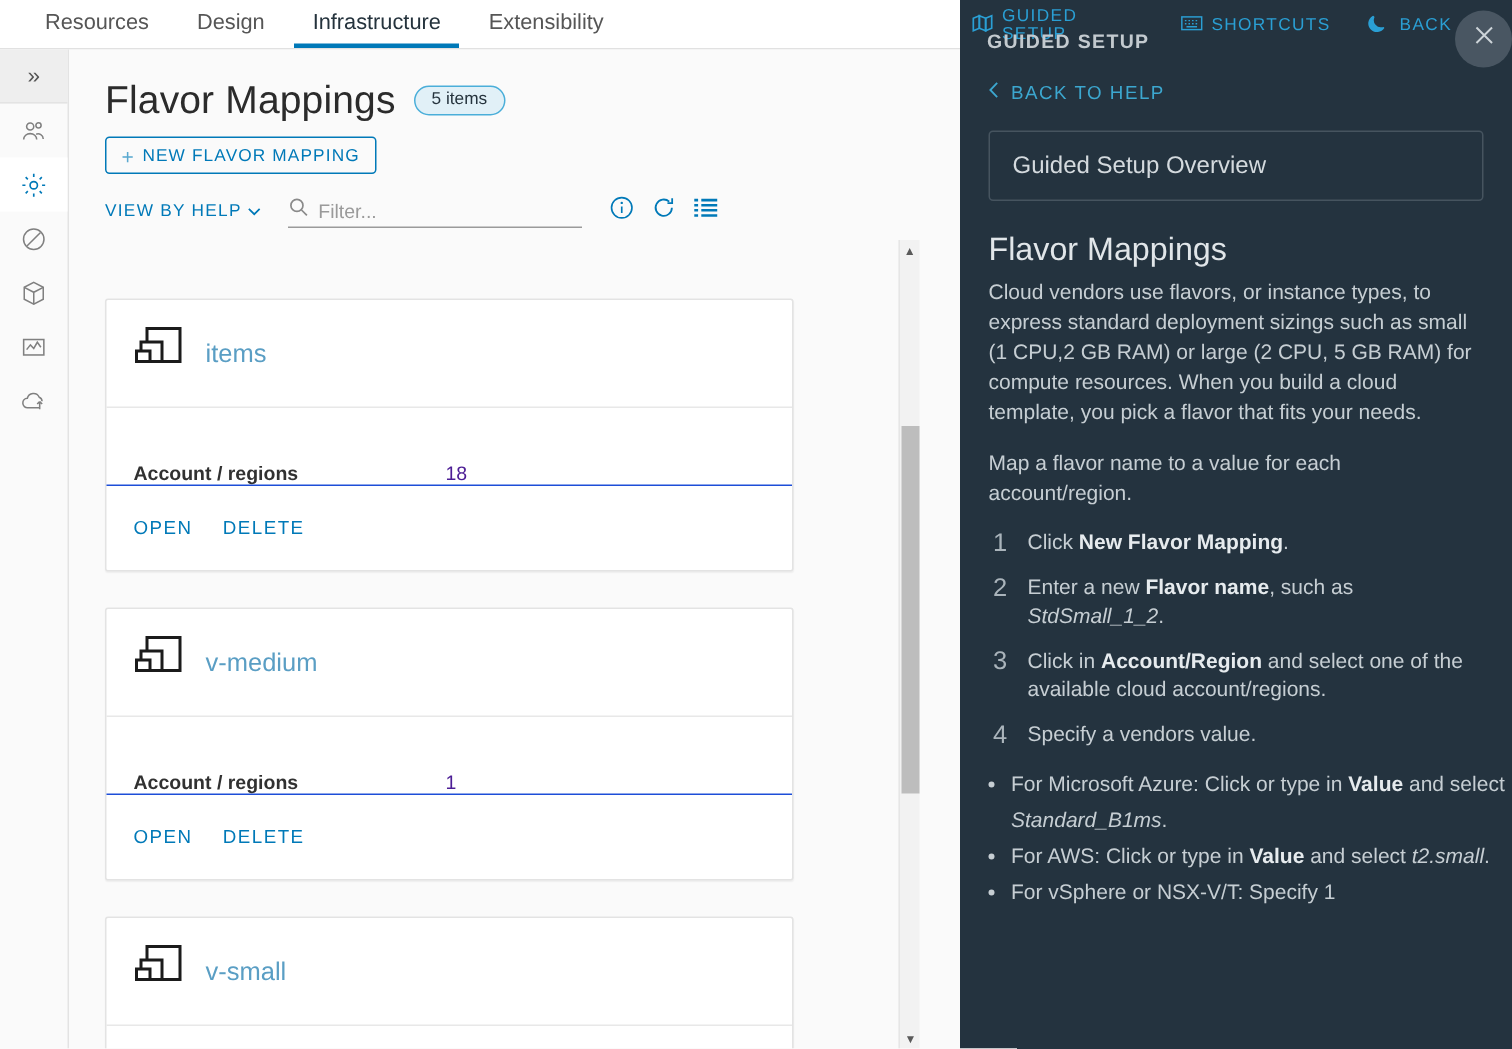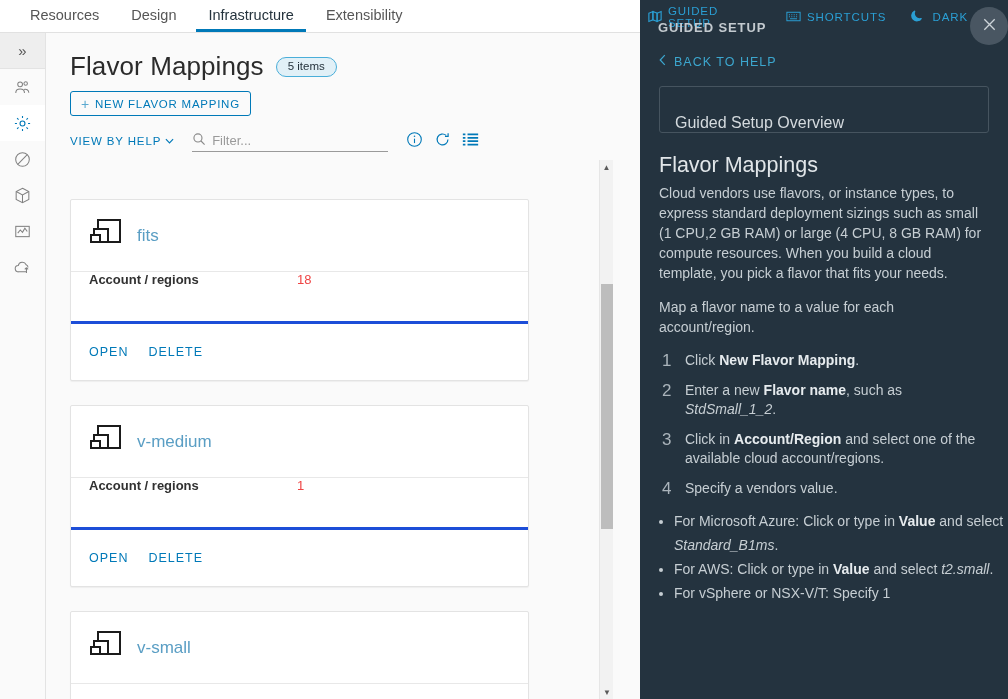--- a/index.html
+++ b/index.html
@@ -94,25 +94,25 @@
     background: #ffffff; border: 1px solid #e3e3e3; border-radius: 2px;
     width: 459px; margin-bottom: 24px;
     box-shadow: 0 1px 1px rgba(0,0,0,.05);
   }
   .card-head {
     height: 72px; display: flex; align-items: center; gap: 14px;
     padding: 0 18px; border-bottom: 1px solid #e8e8e8;
   }
   .card-name { color: #5a9ec4; font-size: 17px; }
   .card-row {
-    height: 52px; display: flex; align-items: flex-start; padding: 0 18px;
-    border-bottom: 3px solid #1d4ed8;
+    height: 52px; display: flex; align-items: flex-end; padding: 0 18px;
+    border-bottom: 1px solid #1d4ed8;
   }
   .row-label { font-size: 13px; font-weight: bold; color: #313131; width: 208px; }
-  .row-value { font-size: 13px; color: #ef4444; }
+  .row-value { font-size: 13px; color: #4c1d95; }
   .card-actions {
     height: 56px; display: flex; align-items: center; gap: 20px; padding: 0 18px;
   }
   .act {
     color: #0079b8; font-size: 12.5px; letter-spacing: 1px; cursor: pointer;
   }
 
   
   .sb {
     position: absolute; top: 160px; left: 599px; width: 14px; height: 539px;
@@ -149,21 +149,21 @@
     border-radius: 50%; background: rgba(160,170,178,.30);
     display: flex; align-items: center; justify-content: center; cursor: pointer;
   }
   .help-body { position: absolute; top: 46px; left: 0; width: 368px; }
   .back-link {
     margin: 8px 0 0 19px; display: inline-flex; align-items: center; gap: 8px;
     color: #3ca7cf; font-size: 12.5px; letter-spacing: 1px; cursor: pointer;
   }
   .overview-box {
     margin: 16px 19px 0 19px; border: 1px solid #46545f; border-radius: 3px;
-    height: 47px; display: flex; align-items: flex-end; padding: 0 15px;
+    height: 47px; display: flex; align-items: center; padding: 0 15px;
     font-size: 16px; color: #d4dade; cursor: pointer;
   }
   .help-h {
     margin: 20px 19px 0 19px; font-size: 21.5px; color: #e1e6e9; font-weight: 400;
   }
   .help-p {
     margin: 5px 19px 0 19px; font-size: 14px; line-height: 20px; color: #c6ced3;
   }
   .steps { margin: 14px 19px 0 22px; list-style: none; }
   .step { display: flex; gap: 12px; margin-bottom: 11px; }
@@ -310,21 +310,21 @@
 
         <div class="card">
           <div class="card-head">
             <span>
               <svg width="34" height="32" viewBox="0 0 34 32" fill="none" stroke="#1b1b1b" stroke-width="2">
                 <rect x="9" y="2" width="22" height="22"></rect>
                 <rect x="5" y="11" width="14" height="13" fill="#fff"></rect>
                 <rect x="2" y="17" width="9" height="7" fill="#fff"></rect>
               </svg>
             </span>
-            <span class="card-name">fits</span>
+            <span class="card-name">items</span>
           </div>
           <div class="card-row">
             <span class="row-label">Account / regions</span>
             <span class="row-value">18</span>
           </div>
           <div class="card-actions">
             <span class="act">OPEN</span>
             <span class="act">DELETE</span>
           </div>
         </div>
@@ -399,21 +399,21 @@
           </svg>
         </span>
         <span>SHORTCUTS</span>
       </div>
       <div class="app-link dark-toggle">
         <span>
           <svg width="14" height="14" viewBox="0 0 16 16" fill="currentColor">
             <path d="M12.2 10.4A5.4 5.4 0 0 1 6 3.1a1 1 0 0 0-1.4-1.2A6.6 6.6 0 1 0 13.6 11a1 1 0 0 0-1.4-.6z"></path>
           </svg>
         </span>
-        <span>DARK</span>
+        <span>BACK</span>
       </div>
     </div>
 
     <div class="panel-title">GUIDED SETUP</div>
 
     <div class="close-btn">
       <span>
         <svg width="17" height="17" viewBox="0 0 18 18" fill="none" stroke="#cdd4d9" stroke-width="1.4">
           <path d="M3.5 3.5 14.5 14.5M14.5 3.5 3.5 14.5"></path>
         </svg>
@@ -429,21 +429,21 @@
             </svg>
         </span>
         <span>BACK TO HELP</span>
       </div>
 
       <div class="overview-box">
         <span>Guided Setup Overview</span>
       </div>
 
       <div class="help-h">Flavor Mappings</div>
-      <div class="help-p">Cloud vendors use flavors, or instance types, to express standard deployment sizings such as small (1 CPU,2 GB RAM) or large (4 CPU, 8 GB RAM) for compute resources. When you build a cloud template, you pick a flavor that fits your needs.</div>
+      <div class="help-p">Cloud vendors use flavors, or instance types, to express standard deployment sizings such as small (1 CPU,2 GB RAM) or large (2 CPU, 5 GB RAM) for compute resources. When you build a cloud template, you pick a flavor that fits your needs.</div>
       <div class="help-p" style="margin-top:14px;">Map a flavor name to a value for each account/region.</div>
 
       <ol class="steps">
         <li class="step">
           <span class="step-n">1</span>
           <span class="step-t"><span>Click </span><b>New Flavor Mapping</b><span>.</span></span>
         </li>
         <li class="step">
           <span class="step-n">2</span>
           <span class="step-t"><span>Enter a new </span><b>Flavor name</b><span>, such as </span><i>StdSmall_1_2</i><span>.</span></span>

